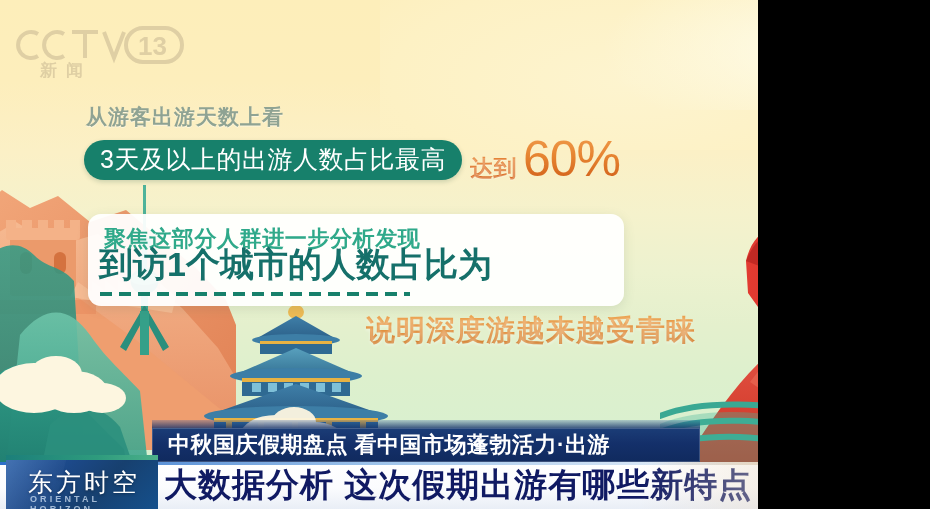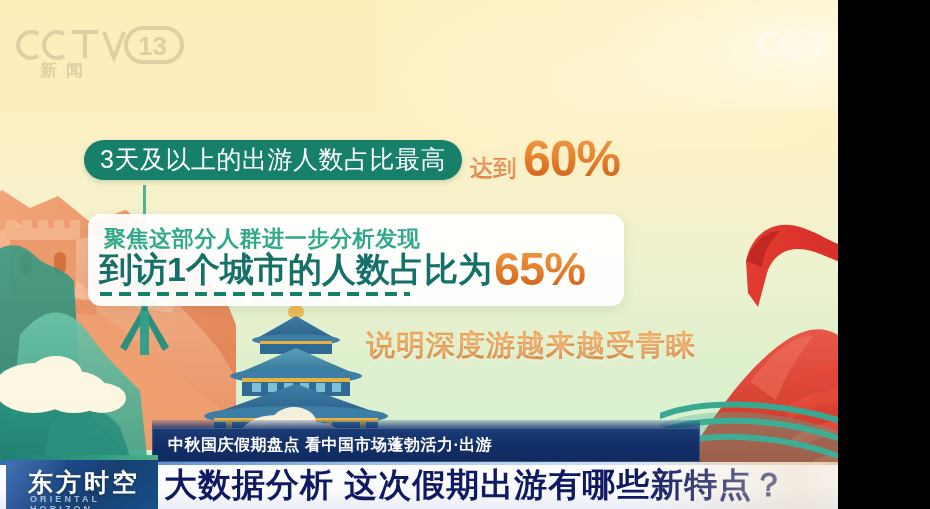--- a/index.html
+++ b/index.html
@@ -1,20 +1,20 @@
 <!DOCTYPE html>
 <html><head>
 <meta charset="utf-8">
 <style>
   * { margin:0; padding:0; box-sizing:border-box; }
   html,body { width:930px; height:509px; overflow:hidden; background:#000; }
   body { font-family:"Liberation Sans","DejaVu Sans",sans-serif; }
 
   #screen{
-    position:relative; width:838px; height:509px; overflow:hidden;
+    position:relative; width:758px; height:509px; overflow:hidden;
     background:linear-gradient(180deg,#fdeeba 0%,#fdeebc 16%,#fbf0c6 30%,#f5f2cc 42%,#edf2cf 53%,#e4f0cd 64%,#ddf0cd 74%,#d9f0cf 85%,#d5eecd 100%);
   }
 
   
   .bg{position:absolute;inset:0;}
 
   
   .cream-blob{
     position:absolute; left:380px; top:-80px; width:620px; height:230px;
     background:radial-gradient(ellipse at 40% 70%, #fdf4cf 0%, #fdf1c4 45%, rgba(253,240,190,0) 72%);
@@ -86,72 +86,72 @@
     box-shadow:0 2px 5px rgba(0,60,40,.18);
   }
   .pill-after{display:flex;align-items:baseline;margin-left:8px;}
   .dadao{
     font-size:23px;font-weight:800;letter-spacing:.5px;
     background:linear-gradient(180deg,#e98b3e,#d4621d);
     -webkit-background-clip:text;background-clip:text;color:transparent;
     text-shadow:0 1px 0 rgba(255,255,255,.25);
   }
   .big60{
-    margin-left:6px; font-size:50px; font-weight:700; line-height:.95;
+    margin-left:6px; font-size:50px; font-weight:400; line-height:.95;
     letter-spacing:-1px;
     background:linear-gradient(180deg,#ef9a4a 0%,#e5822f 45%,#cf5c18 100%);
     -webkit-background-clip:text;background-clip:text;color:transparent;
   }
 
   
   .card{
     position:absolute; left:88px; top:214px; width:536px; height:92px;
     background:rgba(255,255,255,.94); border-radius:13px;
     box-shadow:0 3px 12px rgba(60,90,70,.13);
   }
   .card-lead{
     position:absolute; left:104px; top:224px;
     font-size:22px; font-weight:800; letter-spacing:.6px; color:#2fa98a;
   }
   .card-main{
-    position:absolute; left:99px; top:247px; display:flex; align-items:center;
+    position:absolute; left:99px; top:247px; display:flex; align-items:flex-end;
   }
   .card-main .t{
     font-size:34px; font-weight:800; letter-spacing:0px; color:#15706a;
     line-height:1;
   }
   .big65{
     margin-left:2px; font-size:47px; font-weight:800; line-height:.95;
     letter-spacing:-1px;
     background:linear-gradient(180deg,#ef9a4a 0%,#e5822f 45%,#cf5c18 100%);
     -webkit-background-clip:text;background-clip:text;color:transparent;
   }
   .dash{
     position:absolute; left:100px; top:292px; width:310px; height:4px;
     background:repeating-linear-gradient(90deg,#17806b 0 12px,transparent 12px 19px);
   }
 
   
   .line3{
-    position:absolute; left:366px; top:326px;
+    position:absolute; left:366px; top:311px;
     font-size:29px; font-weight:800; letter-spacing:1px;
     background:linear-gradient(180deg,#f0a64f 0%,#e08a34 50%,#c8701e 100%);
     -webkit-background-clip:text;background-clip:text;color:transparent;
     text-shadow:0 2px 3px rgba(255,255,255,.35);
   }
 
   
   .subbar{
     position:absolute; left:152px; top:428px; width:548px; height:34px;
     background:linear-gradient(180deg,#1b3d77 0%,#14306a 45%,#102a5e 100%);
     display:flex; align-items:center;
     box-shadow:0 0 0 1px rgba(255,255,255,.18) inset;
   }
   .subbar span{
-    color:#ffffff; font-size:16px; font-weight:800; letter-spacing:.5px;
+    color:#ffffff; font-size:22px; font-weight:800; letter-spacing:.5px;
     margin-left:16px; white-space:nowrap;
   }
   .subbar-glow{
     position:absolute; left:152px; top:420px; width:548px; height:9px;
     background:linear-gradient(180deg,rgba(40,90,170,.25),rgba(20,48,106,.85));
   }
 
   .headbar{
     position:absolute; left:0px; top:462px; width:930px; height:47px;
     background:linear-gradient(180deg,#ffffff 0%,#fbfcfe 55%,#e9eef6 100%);
@@ -169,21 +169,21 @@
     position:absolute;left:640px;top:462px;width:290px;height:47px;
     background:linear-gradient(90deg,rgba(255,255,255,0),rgba(235,220,200,.55) 55%,rgba(255,255,255,.1));
   }
 
   .showlogo{
     position:absolute; left:6px; top:460px; width:152px; height:49px;
     background:linear-gradient(135deg,#2a5fa8 0%,#1d4a8c 30%,#17406f 60%,#15508c 100%);
     overflow:hidden;
   }
   .showlogo .cn{
-    position:absolute;left:22px;top:6px;color:#fff;font-size:25px;font-weight:700;
+    position:absolute;left:22px;top:6px;color:#fff;font-size:25px;font-weight:400;
     letter-spacing:3px;text-shadow:0 1px 3px rgba(0,0,0,.35);
   }
   .showlogo .en{
     position:absolute;left:24px;top:34px;color:rgba(215,232,250,.72);
     font-size:9px;letter-spacing:3.1px;font-weight:600;
   }
   .showlogo .shine{
     position:absolute;left:-40px;top:-20px;width:90px;height:110px;
     background:linear-gradient(100deg,rgba(255,255,255,.18),rgba(255,255,255,0));
     transform:rotate(14deg);
@@ -444,34 +444,34 @@
         <path d="M40,8 A11,11 0 1 0 40,28"></path>
         <path d="M48,7 h24 M60,7 v22"></path>
         <path d="M78,7 l9,22 l9,-22"></path>
         <path d="M98,4 A16,16 0 0 1 98,32"></path>
       </g>
       <text x="102" y="36" font-family="Liberation Sans, sans-serif" font-size="19" fill="#ffffff" opacity=".85">com</text>
       <text x="108" y="14" font-family="DejaVu Sans, sans-serif" font-size="10" fill="#ffffff" opacity=".8" letter-spacing="1">央视网</text>
     </svg>
   </div>
 
+  <div class="lead1">从游客出游天数上看</div>
 
   <div class="pillrow">
     <div class="pill">3天及以上的出游人数占比最高</div>
     <div class="pill-after">
       <span class="dadao">达到</span>
       <span class="big60">60%</span>
     </div>
   </div>
 
   <div class="card"></div>
   <div class="card-lead">聚焦这部分人群进一步分析发现</div>
   <div class="card-main">
     <span class="t">到访1个城市的人数占比为</span>
-    <span class="big65">65%</span>
   </div>
   <div class="dash"></div>
 
   <div class="line3">说明深度游越来越受青睐</div>
 
   <div class="subbar-glow"></div>
   <div class="subbar">
     <span>中秋国庆假期盘点 看中国市场蓬勃活力·出游</span>
   </div>
 

